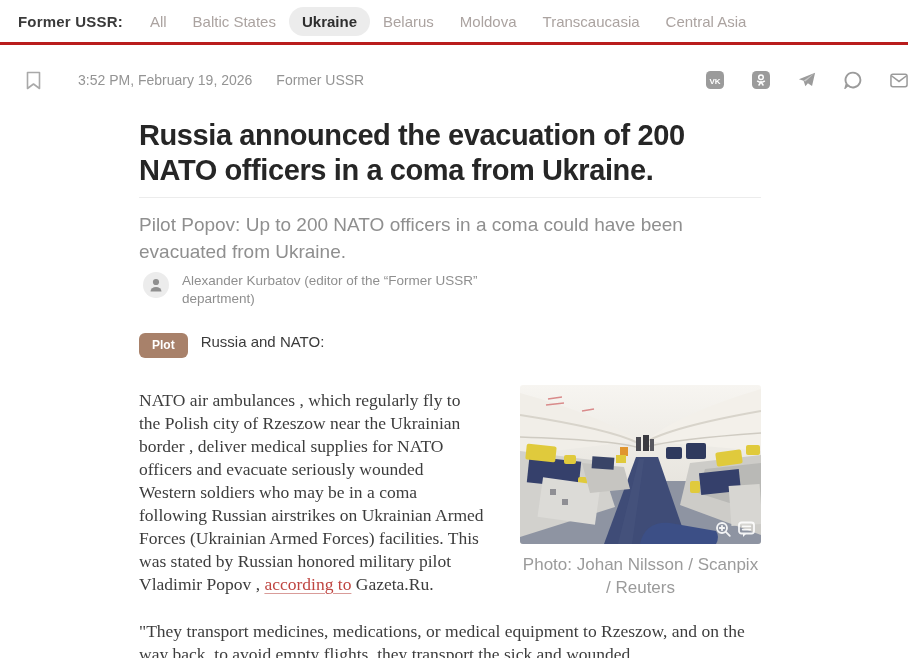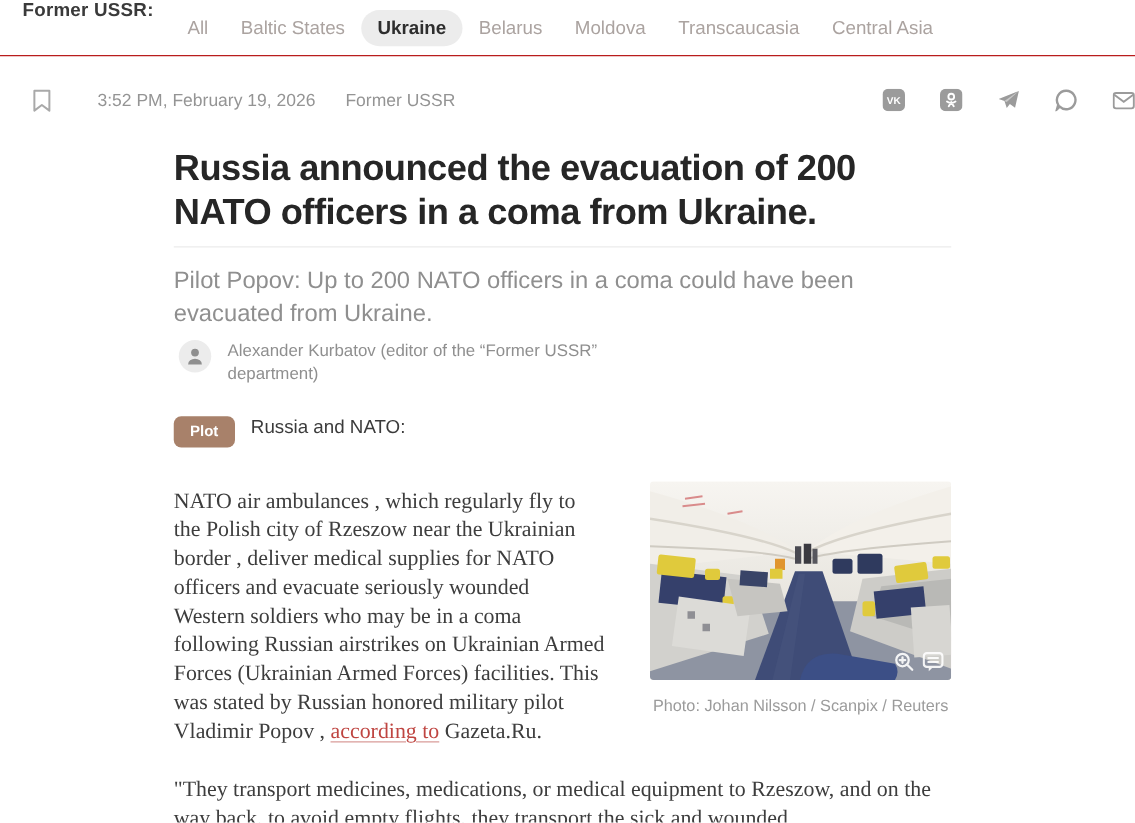--- a/index.html
+++ b/index.html
@@ -1,21 +1,21 @@
 <!DOCTYPE html>
 <html><head>
 <meta charset="utf-8">
 <style>
   * { margin:0; padding:0; box-sizing:border-box; }
   html,body { width:908px; height:658px; overflow:hidden; background:#ffffff;
     font-family:"Liberation Sans", sans-serif; }
 
   
-  .topnav { display:flex; height:45px; padding:0 18px;
-    border-bottom:1px solid #b91c1c; }
+  .topnav { display:flex; align-items:center; height:45px; padding:0 18px;
+    border-bottom:3px solid #b91c1c; }
   .topnav-label { font-size:15px; font-weight:700; color:#3a3a3a; letter-spacing:.2px; }
   .topnav-tabs { display:flex; align-items:center; margin-left:14px; }
   .tab { font-size:15px; color:#aba3a0; text-decoration:none; padding:6px 13px;
     border-radius:15px; cursor:pointer; white-space:nowrap; }
   .tab.active { background:#ececec; color:#2e2e2e; font-weight:700; }
 
   
   .metarow { display:flex; align-items:center; height:24px; margin:23px 0 0 26px;
     }
   .bookmark-btn { width:15px; height:19px; cursor:pointer; }
@@ -49,21 +49,21 @@
   .body-link { color:#3d3d3d; 
     text-decoration-color:#b9b9b9; text-underline-offset:3px; cursor:pointer; }
   .ext-link { color:#bf4541; text-decoration:underline;
     text-decoration-color:#d99c99; text-underline-offset:3px; cursor:pointer; }
 
   figure.photo { float:right; width:241px; margin:-4px 0 8px 36px; position:relative; }
   .photo-frame { width:241px; height:159px; border-radius:3px; overflow:hidden;
     position:relative; cursor:pointer; }
   .photo-overlay { position:absolute; right:6px; bottom:6px; display:flex; gap:6px; }
   .ov-icon { width:17px; height:17px; opacity:.9; cursor:pointer; }
-  figcaption { margin-top:9px; text-align:center; font-size:13px; color:#9b9b9b;
+  figcaption { margin-top:9px; text-align:center; font-size:17px; color:#9b9b9b;
     font-family:"Liberation Sans",sans-serif; }
 </style>
 </head>
 <body>
 
 <div class="topnav">
   <span class="topnav-label">Former USSR:</span>
   <div class="topnav-tabs">
     <a class="tab">All</a>
     <a class="tab">Baltic States</a>

